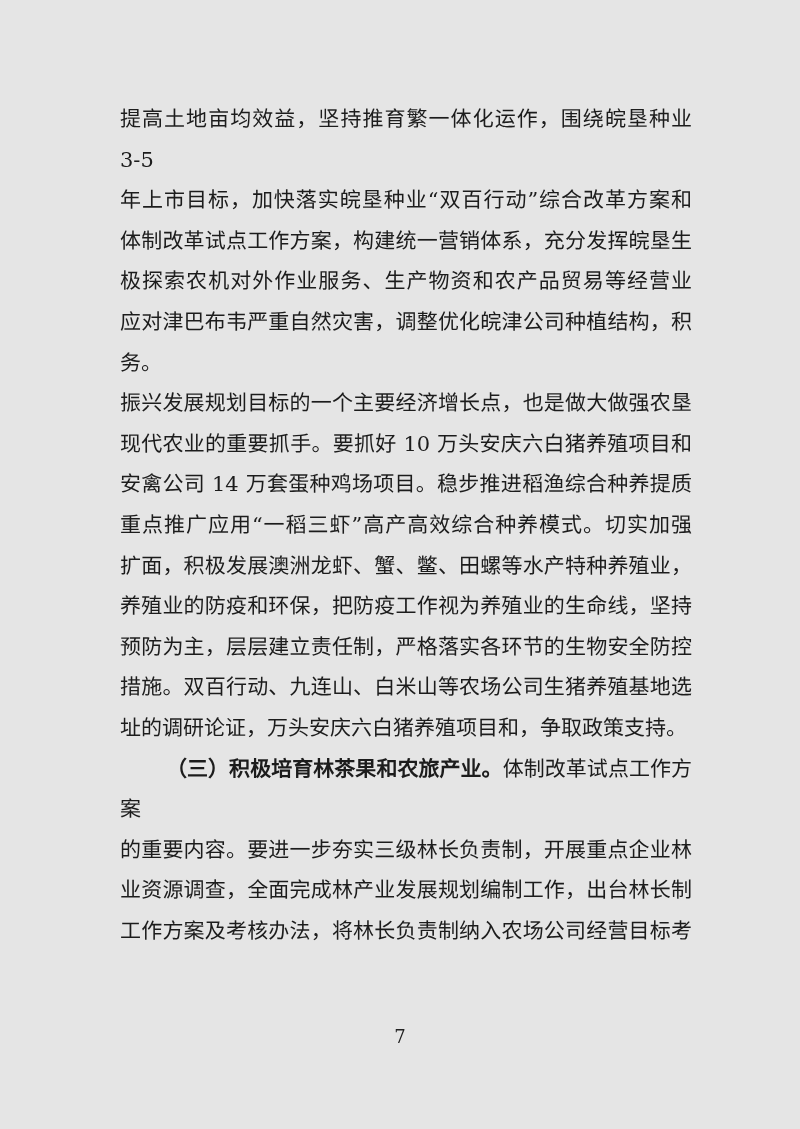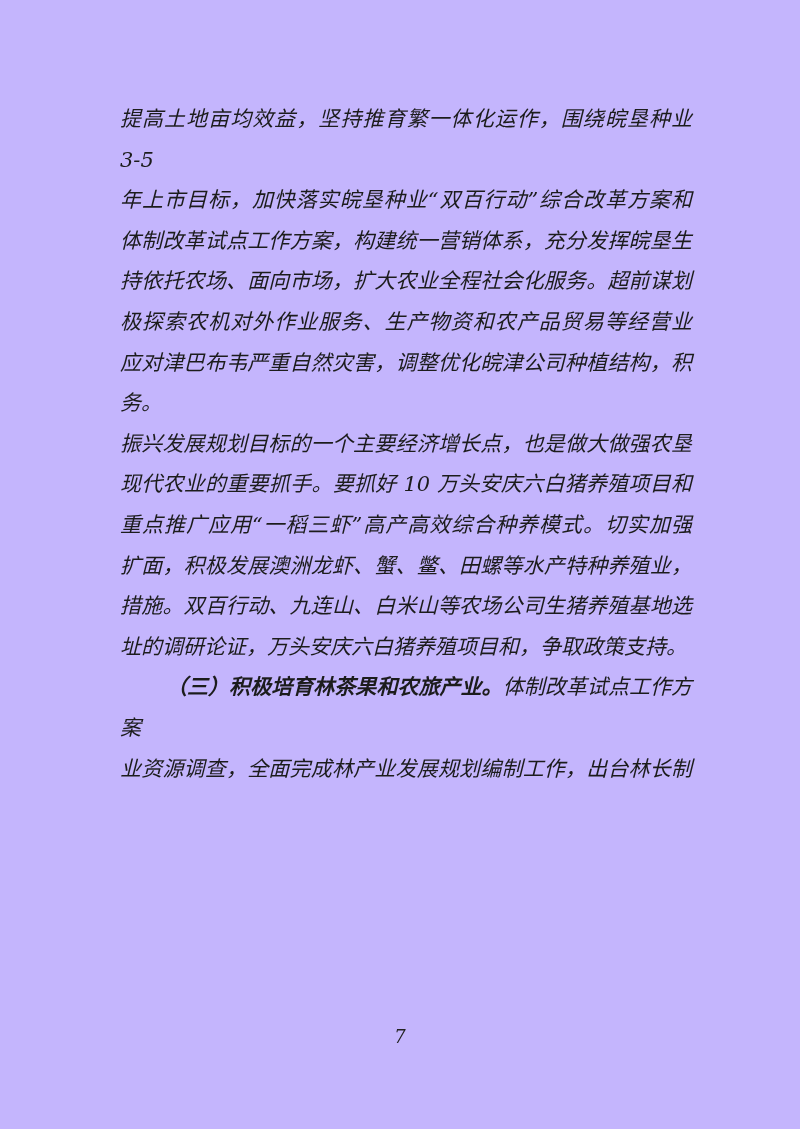--- a/index.html
+++ b/index.html
@@ -50,38 +50,42 @@
     width: 100%;
     text-align: center;
     font-size: 18px;
     line-height: 20px;
     color: #222222;
   }
 </style>
 </head>
 <body>
 
-<main class="page" style="background: #c4b5fd; color: rgb(28, 28, 28); font-style: italic;">
+<main class="page" style="background: #e5e5e5; color: rgb(28, 28, 28);">
   <section class="text-block" id="text-block">
       <div class="paragraph">
         <div class="line"><span>提高土地亩均效益，坚持推育繁一体化运作，围绕皖垦种业 3-5</span></div>
         <div class="line just"><span>年上市目标，加快落实皖垦种业“双百行动”综合改革方案和</span></div>
         <div class="line just"><span>体制改革试点工作方案，构建统一营销体系，充分发挥皖垦生</span></div>
-        <div class="line just"><span>持依托农场、面向市场，扩大农业全程社会化服务。超前谋划</span></div>
         <div class="line just"><span>极探索农机对外作业服务、生产物资和农产品贸易等经营业</span></div>
         <div class="line just"><span>应对津巴布韦严重自然灾害，调整优化皖津公司种植结构，积</span></div>
         <div class="line"><span>务。</span></div>
       </div>
       <div class="paragraph">
         <div class="line just"><span>振兴发展规划目标的一个主要经济增长点，也是做大做强农垦</span></div>
         <div class="line just"><span>现代农业的重要抓手。要抓好 10 万头安庆六白猪养殖项目和</span></div>
+        <div class="line just"><span>安禽公司 14 万套蛋种鸡场项目。稳步推进稻渔综合种养提质</span></div>
         <div class="line just"><span>重点推广应用“一稻三虾”高产高效综合种养模式。切实加强</span></div>
         <div class="line just"><span>扩面，积极发展澳洲龙虾、蟹、鳖、田螺等水产特种养殖业，</span></div>
+        <div class="line just"><span>养殖业的防疫和环保，把防疫工作视为养殖业的生命线，坚持</span></div>
+        <div class="line just"><span>预防为主，层层建立责任制，严格落实各环节的生物安全防控</span></div>
         <div class="line just"><span>措施。双百行动、九连山、白米山等农场公司生猪养殖基地选</span></div>
         <div class="line"><span>址的调研论证，万头安庆六白猪养殖项目和，争取政策支持。</span></div>
       </div>
       <div class="paragraph">
         <div class="line just indent"><b>（三）积极培育林茶果和农旅产业。</b><span>体制改革试点工作方案</span></div>
+        <div class="line just"><span>的重要内容。要进一步夯实三级林长负责制，开展重点企业林</span></div>
         <div class="line just"><span>业资源调查，全面完成林产业发展规划编制工作，出台林长制</span></div>
+        <div class="line just"><span>工作方案及考核办法，将林长负责制纳入农场公司经营目标考</span></div>
       </div>
     </section>
   <footer class="page-number">7</footer>
 </main>
 
 </body></html>

